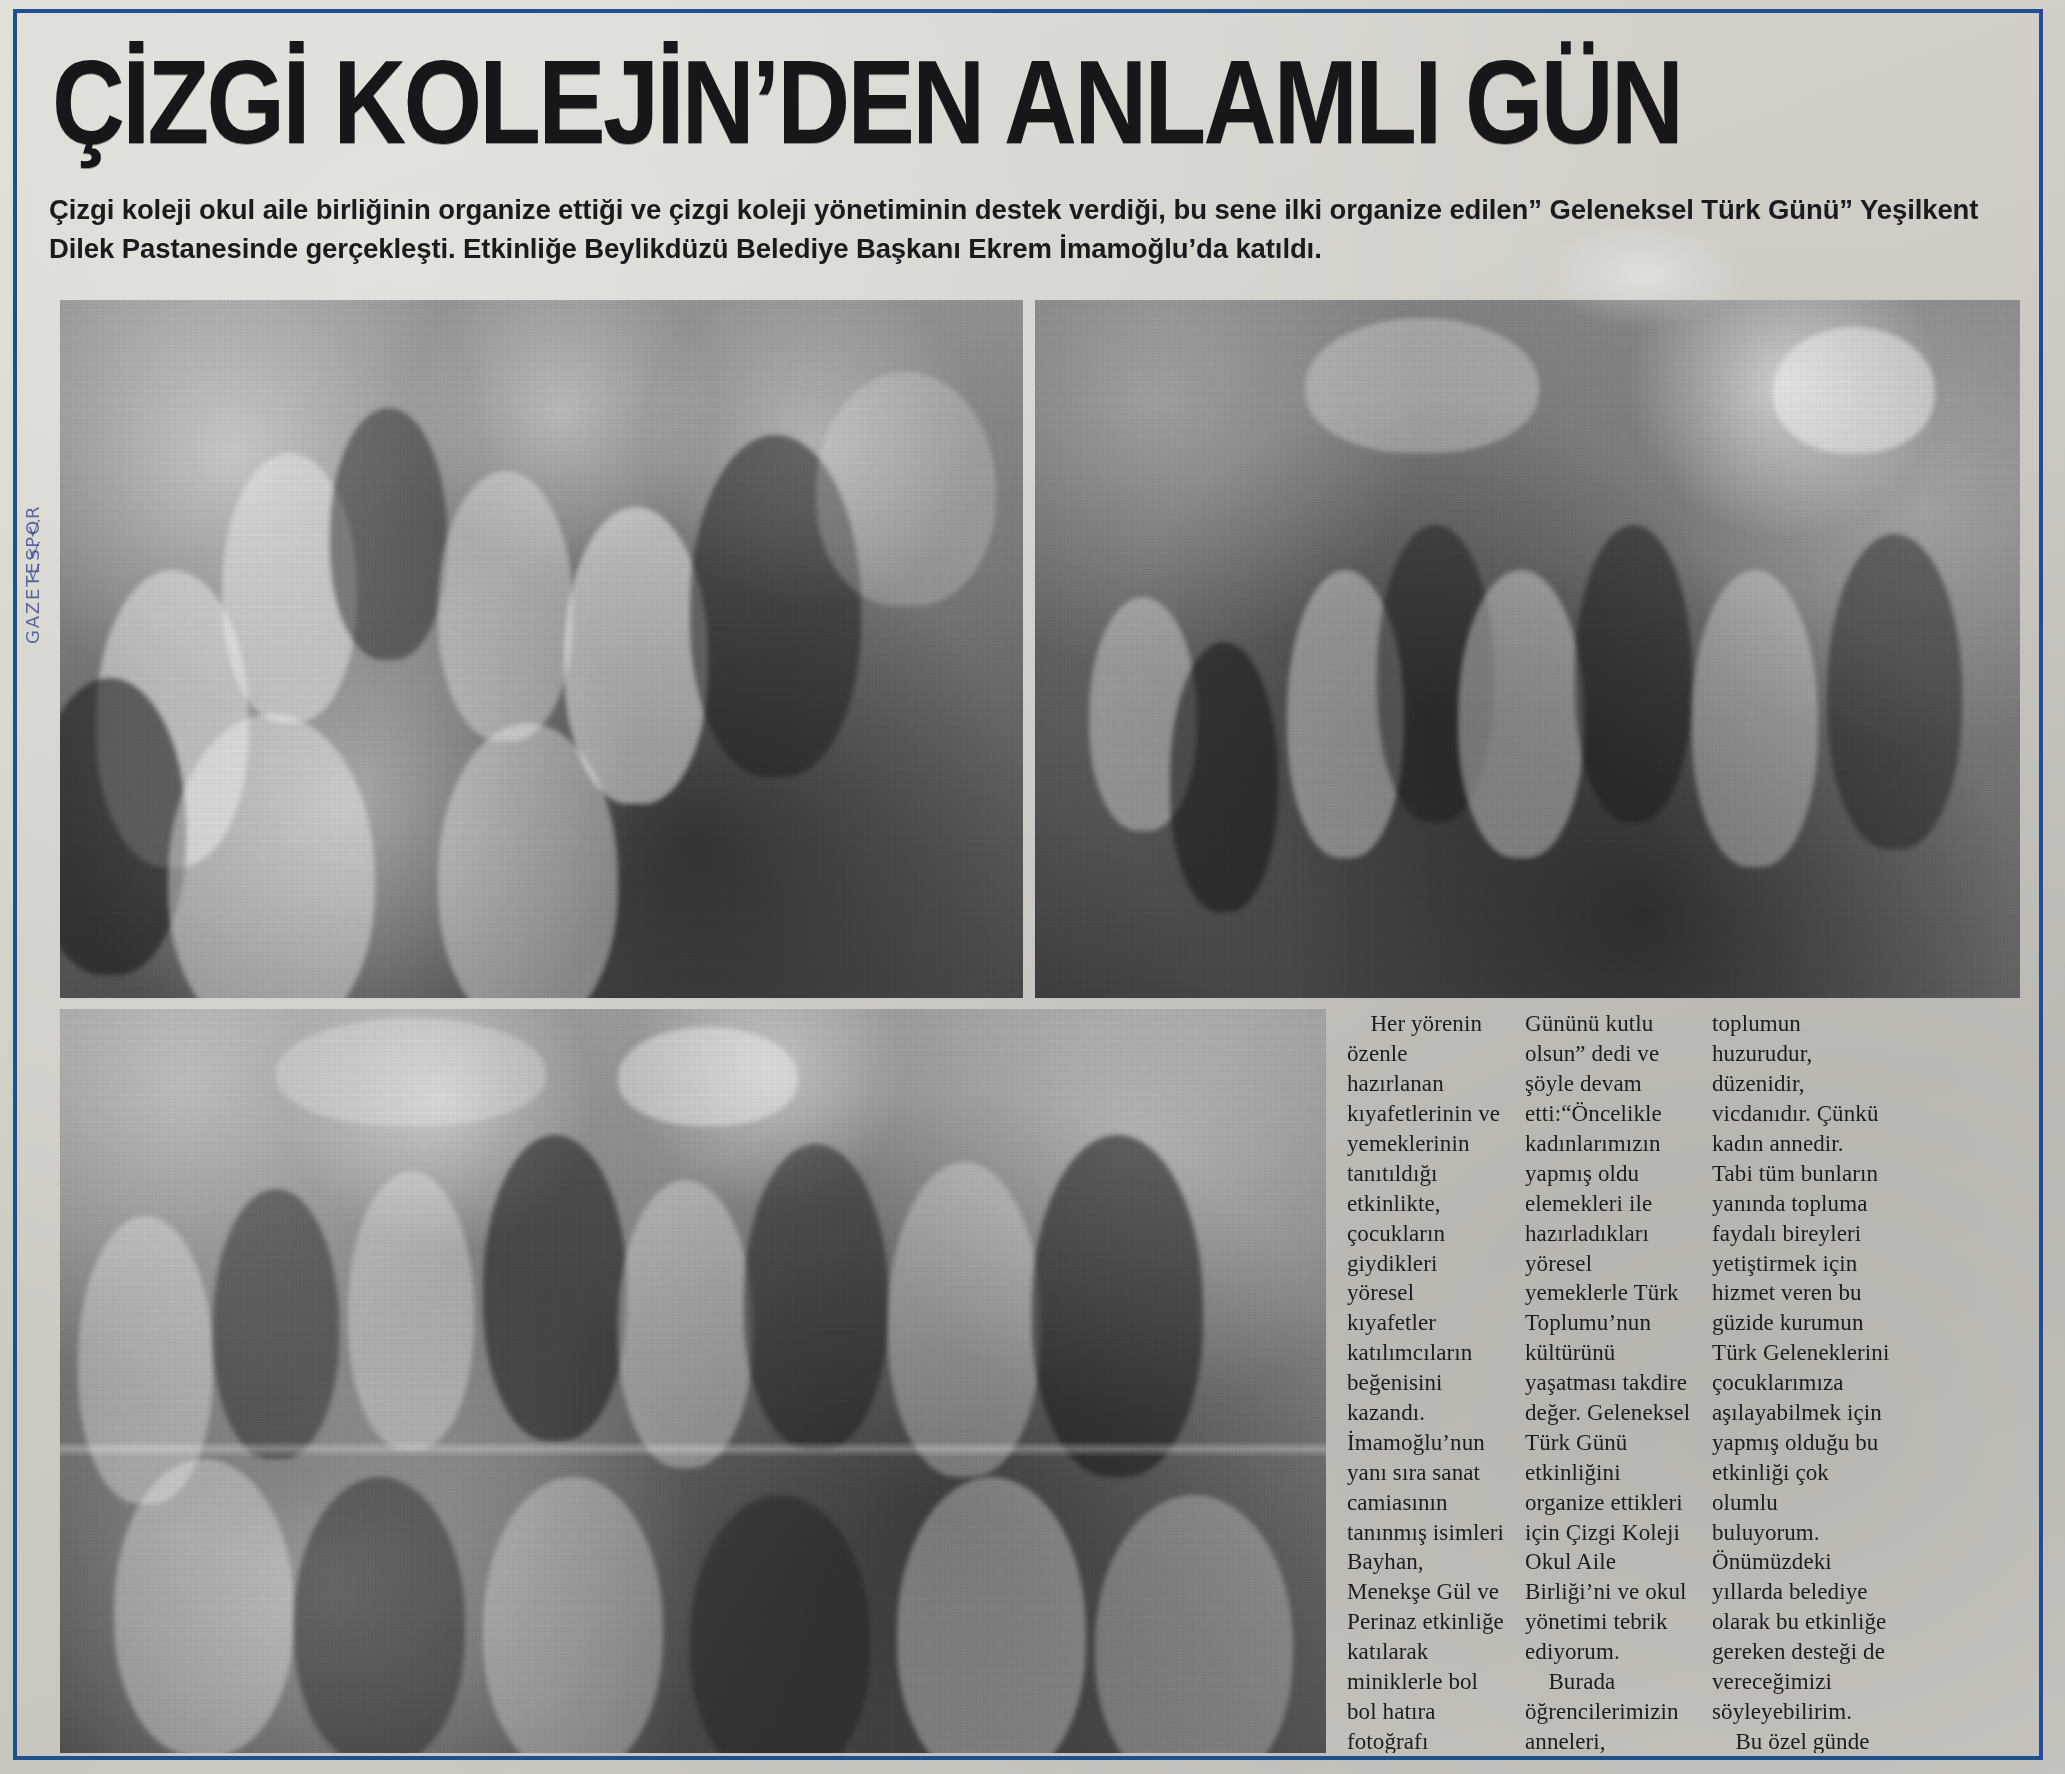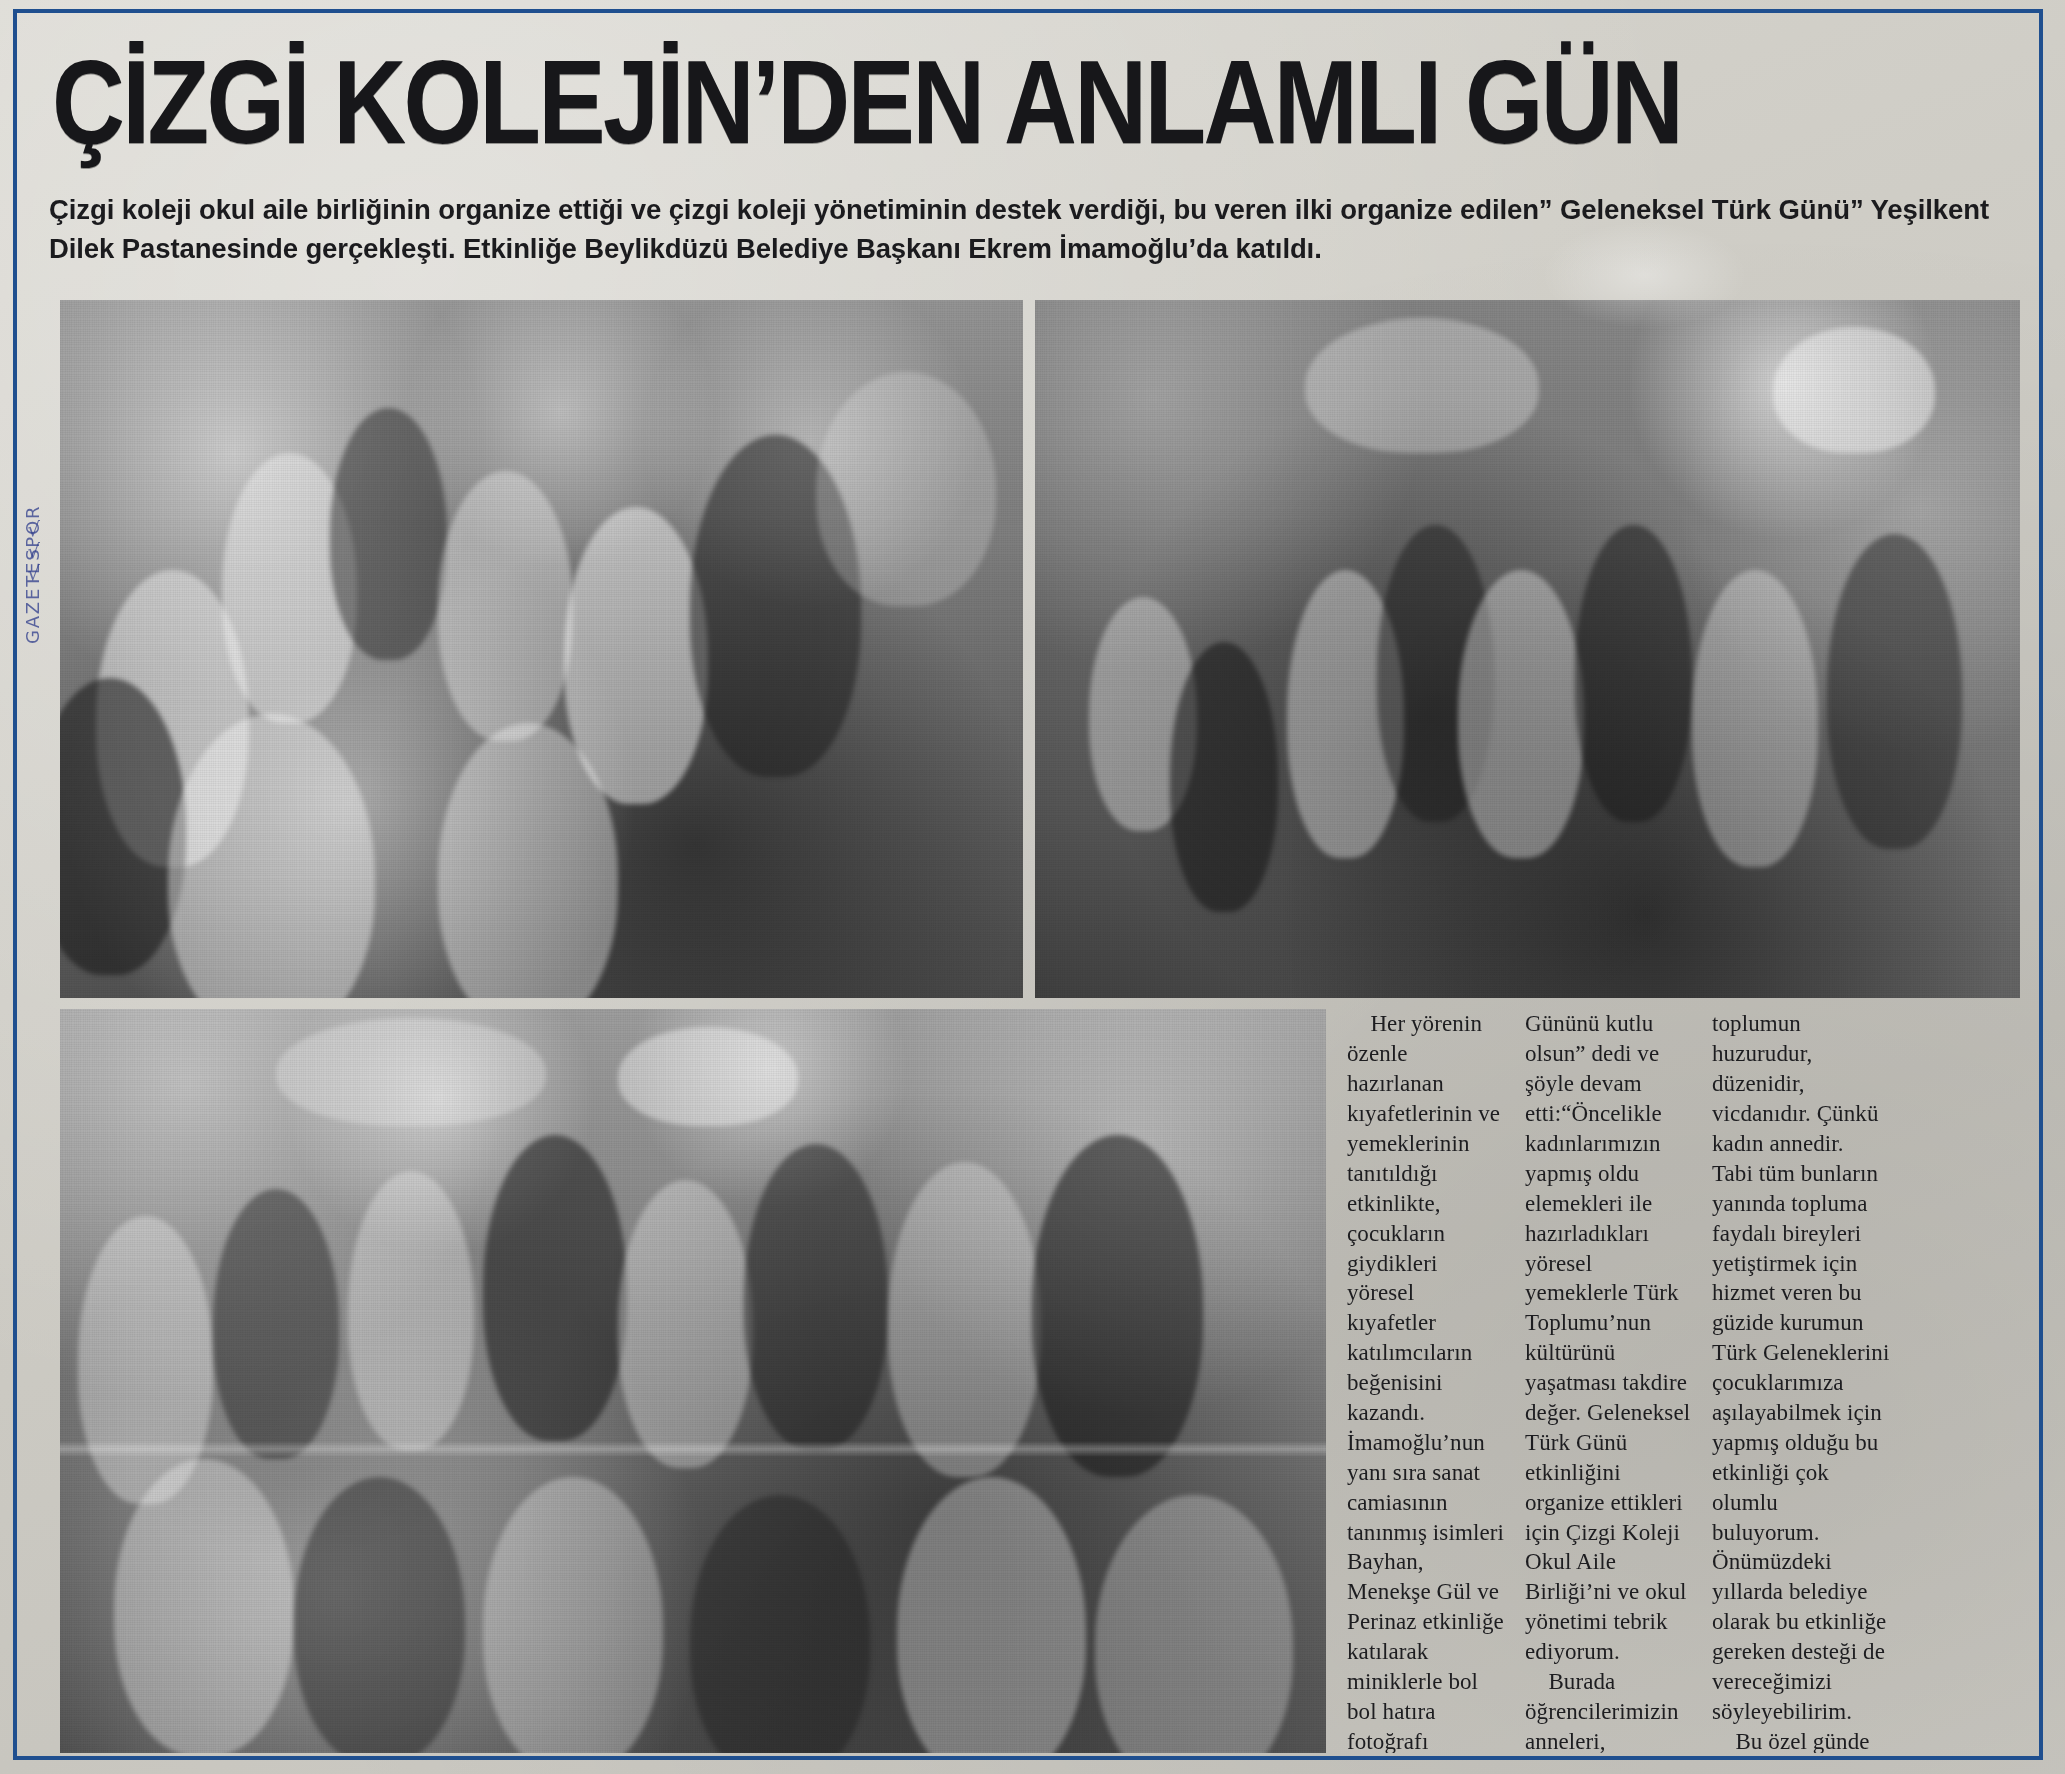--- a/index.html
+++ b/index.html
@@ -212,21 +212,21 @@
 
 <div id="page">
 
   <div id="clip">
 
 
     <div class="headline">
       <span class="part1">ÇİZGİ KOLEJİN’DEN</span><span class="part2">ANLAMLI GÜN</span>
     </div>
 
-    <div class="deck">Çizgi koleji okul aile birliğinin organize ettiği ve çizgi koleji yönetiminin destek verdiği, bu veren ilki organize edilen” Geleneksel Türk Günü” Yeşilkent Dilek Pastanesinde gerçekleşti. Etkinliğe Beylikdüzü Belediye Başkanı Ekrem İmamoğlu’da katıldı.</div>
+    <div class="deck">Çizgi koleji okul aile birliğinin organize ettiği ve çizgi koleji yönetiminin destek verdiği, bu sene ilki organize edilen” Geleneksel Türk Günü” Yeşilkent Dilek Pastanesinde gerçekleşti. Etkinliğe Beylikdüzü Belediye Başkanı Ekrem İmamoğlu’da katıldı.</div>
 
     <div class="photo" id="photo1">
       <div class="inner tex-a"></div>
       <div class="blobs">
         <div class="blob" style="left:36px;  top:270px; width:153px; height:297px; background:rgba(235,235,238,0.55);"></div>
         <div class="blob" style="left:162px; top:153px; width:135px; height:270px; background:rgba(245,245,248,0.48);"></div>
         <div class="blob" style="left:270px; top:108px; width:117px; height:252px; background:rgba(30,30,34,0.45);"></div>
         <div class="blob" style="left:378px; top:171px; width:135px; height:270px; background:rgba(245,245,248,0.40);"></div>
         <div class="blob" style="left:504px; top:207px; width:144px; height:297px; background:rgba(250,250,252,0.50);"></div>
         <div class="blob" style="left:630px; top:135px; width:171px; height:342px; background:rgba(25,25,28,0.50);"></div>

